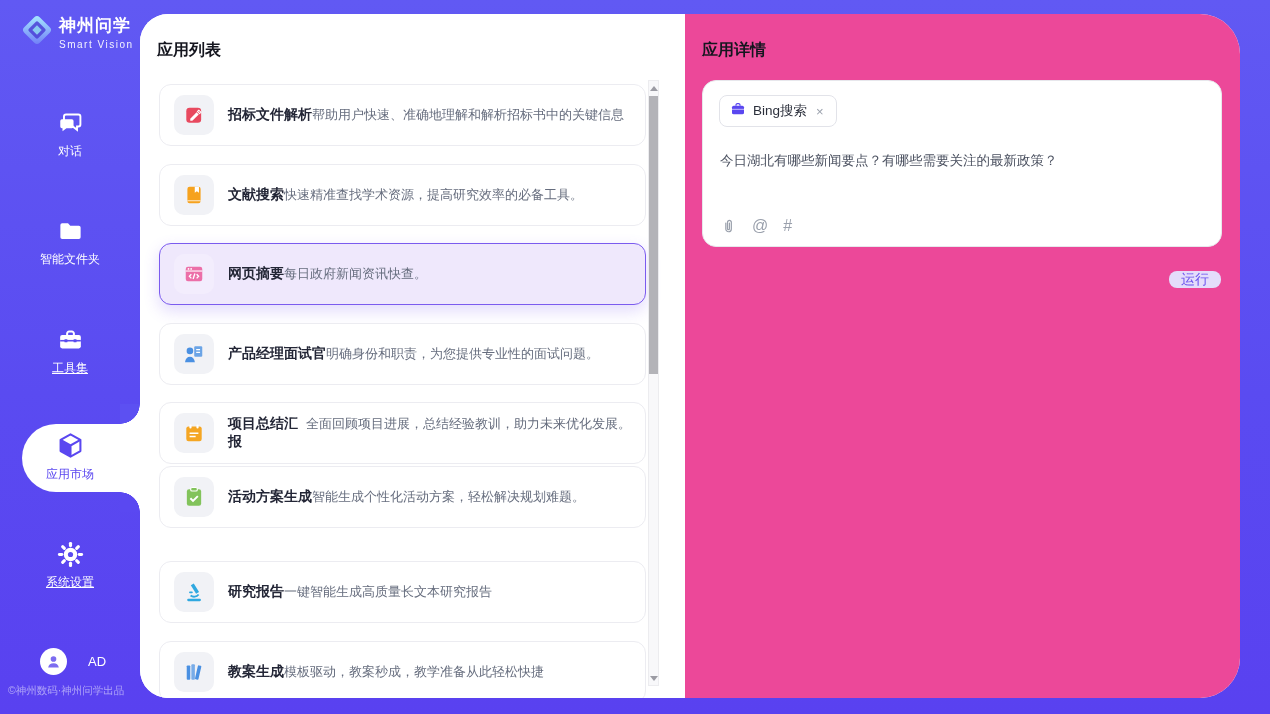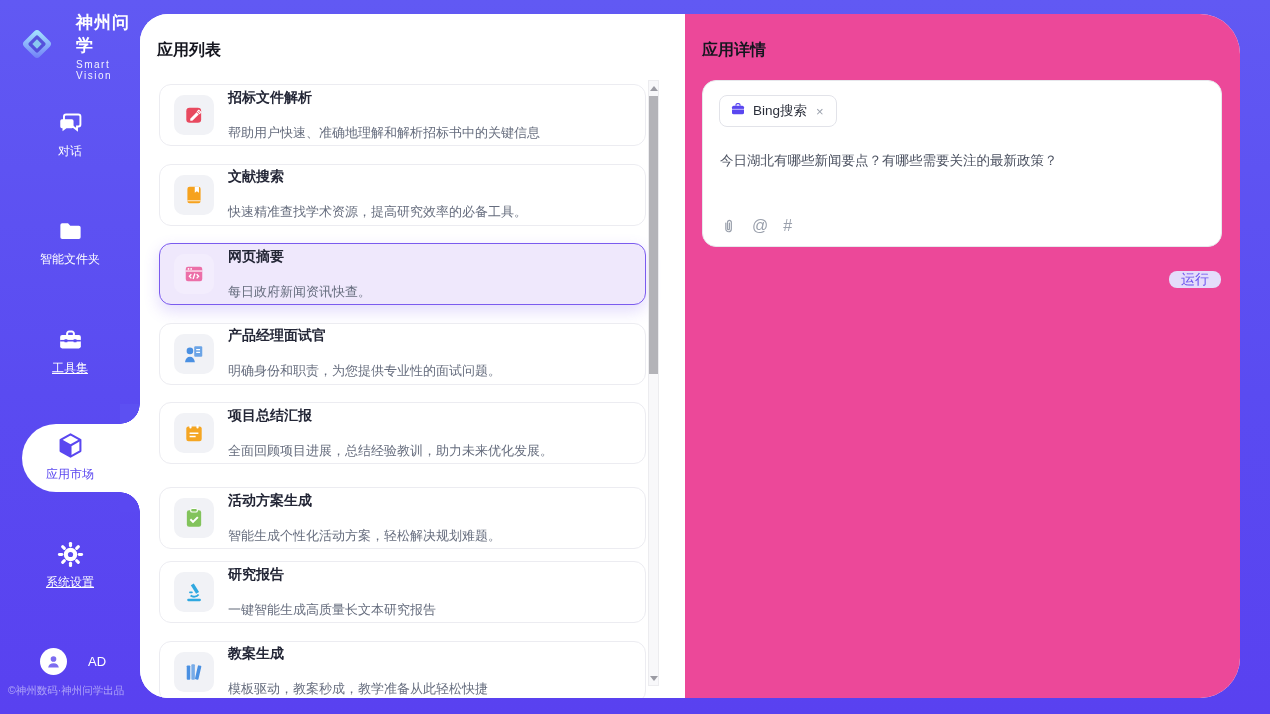--- a/index.html
+++ b/index.html
@@ -5,21 +5,21 @@
   * { margin:0; padding:0; box-sizing:border-box; }
   html,body { width:1270px; height:714px; overflow:hidden; }
   body {
     font-family:"Liberation Sans","DejaVu Sans",sans-serif;
     background:linear-gradient(180deg,#6159F3 0%,#5A4BF1 55%,#5941F0 100%);
     position:relative;
   }
 
   
   .sidebar { position:absolute; left:0; top:0; width:140px; height:714px; color:#fff; }
-  .logo { position:absolute; left:18px; top:11px; display:flex; align-items:center; gap:20px; }
+  .logo { position:absolute; left:18px; top:11px; display:flex; align-items:center; gap:3px; }
   .logo-text .cn { font-size:17px; font-weight:bold; letter-spacing:1px; }
   .logo-text .en { font-size:10px; letter-spacing:1.5px; opacity:.92; margin-top:2px; }
 
   .nav-item { position:absolute; left:0; width:140px; text-align:center; cursor:pointer; }
   .nav-item .nicon { display:flex; justify-content:center; margin-bottom:6px; }
   .nav-item .nlabel { font-size:12px; color:#fff; }
   .nav-item .nlabel.u { text-decoration:underline; }
 
   .nav-sel-shape { position:absolute; left:22px; right:0; top:424px; height:68px;
     background:#fff; border-radius:34px 0 0 34px; }
@@ -41,21 +41,21 @@
   .detail-pane { position:relative; width:555px; height:100%; background:#ec4899;text-decoration:underline; }
   .pane-title { position:absolute; left:17px; top:26px; font-size:16px; font-weight:bold; color:#15161F; }
 
   
   .cards { position:absolute; left:19px; top:70px; width:487px; }
   .app-card { position:absolute; left:0; width:487px; height:62px; background:#fff;
     border:1px solid #ECECF1; border-radius:12px; cursor:pointer; display:flex; align-items:center; padding:0 14px; gap:14px; }
   .app-card.sel { background:#EFE8FC; border:1px solid #7B5BEF; box-shadow:0 6px 16px rgba(110,70,240,.20); }
   .tile { width:40px; height:40px; border-radius:10px; background:#F1F2F6; display:flex; align-items:center; justify-content:center; flex:0 0 auto; }
   .app-card.sel .tile { background:#F3EDFD; }
-  .app-texts { display:flex; flex-direction:column; gap:17px; min-width:0; }
+  .app-texts { display:flex; flex-direction:row; gap:0; min-width:0; }
   .app-title { font-size:14px; font-weight:bold; color:#232636; }
   .app-desc { font-size:13px; color:#666D7E; white-space:nowrap; }
 
   
   .vscroll { position:absolute; left:508px; top:66px; width:11px; height:606px;
     background:#F8F8FA; border:1px solid #ECECEF; cursor:pointer; }
   .scroll-arrow { position:absolute; left:0; width:9px; height:12px; display:flex; align-items:center; justify-content:center; }
   .scroll-arrow.up { top:1px; } .scroll-arrow.down { bottom:1px; }
   .tri-up { width:0; height:0; border-left:4px solid transparent; border-right:4px solid transparent; border-bottom:5px solid #9C9CA4; }
   .tri-down { width:0; height:0; border-left:4px solid transparent; border-right:4px solid transparent; border-top:5px solid #9C9CA4; }
@@ -244,21 +244,21 @@
               <rect x="5.8" y="2.3" width="2" height="3.6" rx="1" fill="#fff"></rect>
               <rect x="12.2" y="2.3" width="2" height="3.6" rx="1" fill="#fff"></rect>
               <path d="M6 10.2h8M6 13.2h5.5" stroke="#fff" stroke-width="1.4"></path>
             </svg>
           </div>
     <div class="app-texts">
       <div class="app-title">项目总结汇报</div>
       <div class="app-desc">全面回顾项目进展，总结经验教训，助力未来优化发展。</div>
     </div>
   </div>
-        <div class="app-card" style="top: 403px;">
+        <div class="app-card" style="top: 382px;">
     <div class="tile">
             <svg viewBox="0 0 20 20" width="22" height="22">
               <rect x="3.5" y="3" width="13" height="15" rx="2" fill="#82C35B"></rect>
               <rect x="7" y="1.4" width="6" height="3.2" rx="1.2" fill="#82C35B" stroke="#fff" stroke-width="1"></rect>
               <path d="M6.7 11.2l2.4 2.4 4.4-4.4" stroke="#fff" stroke-width="1.8" fill="none"></path>
             </svg>
           </div>
     <div class="app-texts">
       <div class="app-title">活动方案生成</div>
       <div class="app-desc">智能生成个性化活动方案，轻松解决规划难题。</div>

